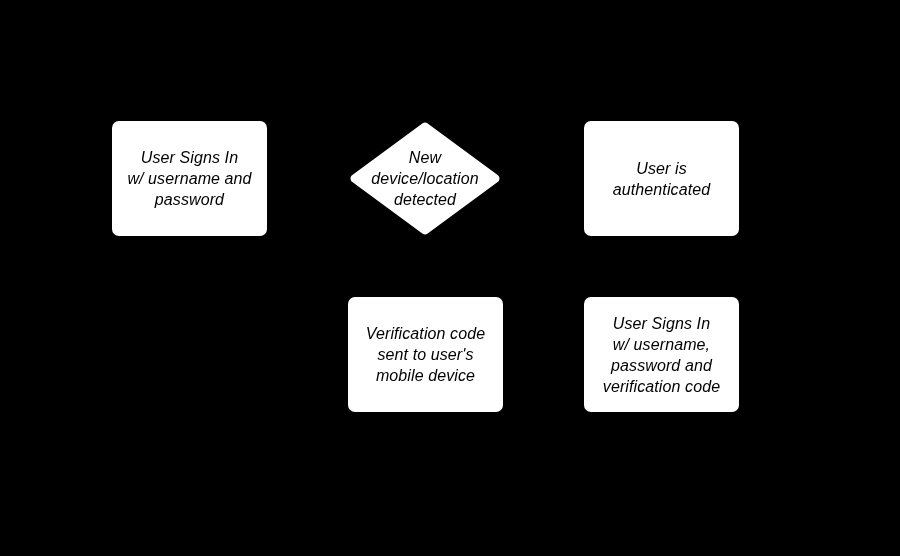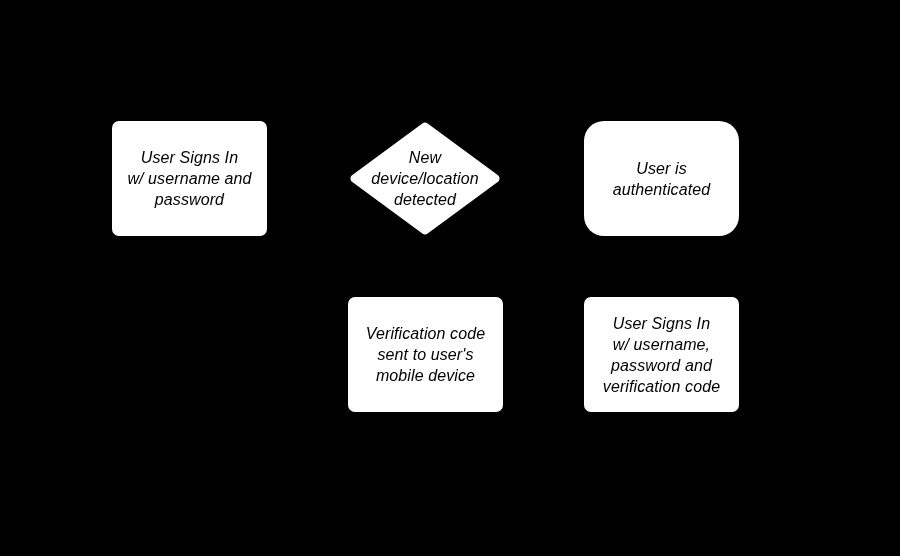--- a/index.html
+++ b/index.html
@@ -46,21 +46,21 @@
     top: 0;
     left: 0;
   }
   .diamond-label {
     position: relative;
     z-index: 1;
   }
   
   .n-signin1   { left: 112px; top: 121px; width: 155px; height: 115px; }
   .n-decision  { left: 350px; top: 122px; width: 150px; height: 113px; }
-  .n-auth      { left: 584px; top: 121px; width: 155px; height: 115px; border-radius: 20px; }
+  .n-auth      { left: 584px; top: 121px; width: 155px; height: 115px; }
   .n-verify    { left: 348px; top: 297px; width: 155px; height: 115px; }
   .n-signin2   { left: 584px; top: 297px; width: 155px; height: 115px; }
 </style>
 </head>
 <body>
 
 <div class="canvas">
 
   <div class="node box n-signin1">
     <div class="label">User Signs In

